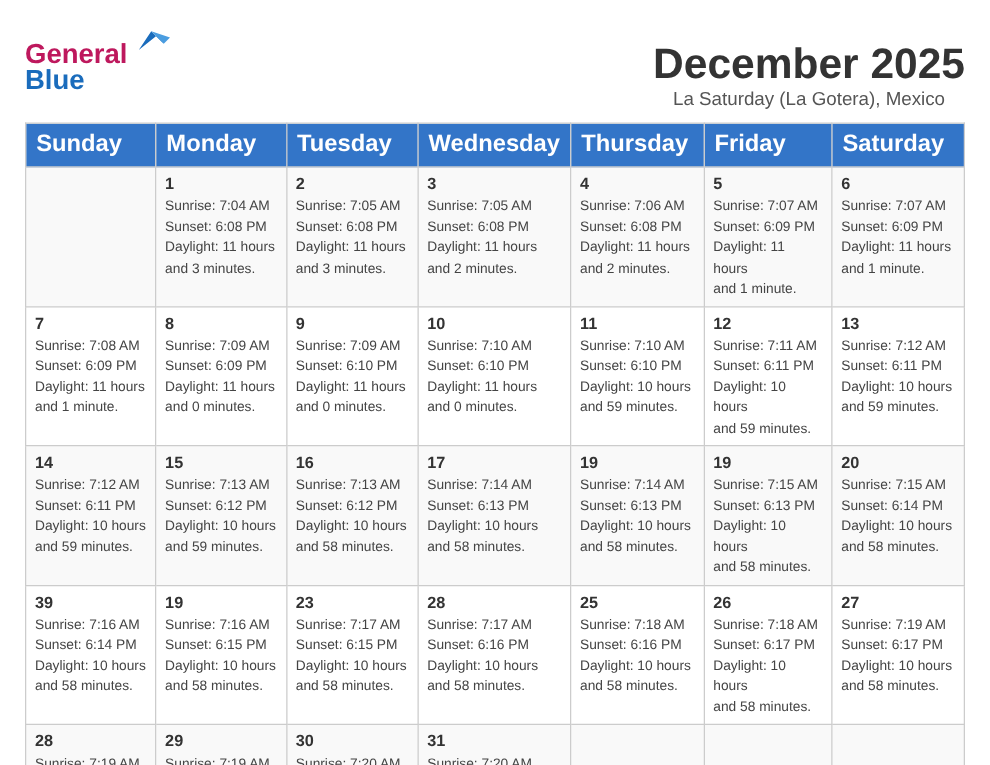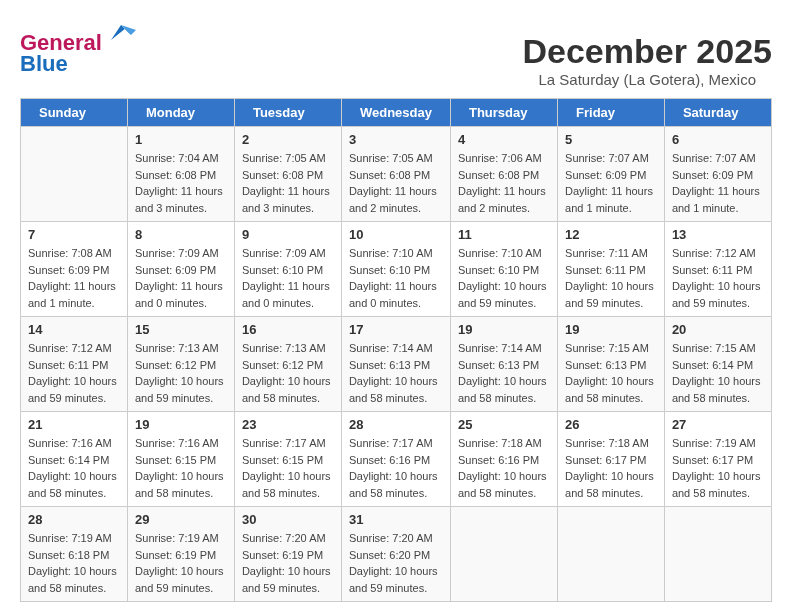--- a/index.html
+++ b/index.html
@@ -47,22 +47,22 @@
       font-size: 15px;
       color: #555;
     }
     table {
       width: 100%;
       border-collapse: collapse;
     }
     thead tr th {
       background-color: #3375c8;
       color: #fff;
-      padding: 6px 18px;
-      font-size: 13px;
+      padding: 6px 8px;
+      font-size: 19px;
       font-weight: bold;
       text-align: left;
       border: 1px solid #ccc;
     }
     tbody tr td {
       border: 1px solid #ccc;
       vertical-align: top;
       padding: 5px 7px;
       font-size: 11px;
       color: #333;
@@ -206,21 +206,21 @@
           <span class="day-num">19</span>
           <div class="day-info">Sunrise: 7:15 AM<br>Sunset: 6:13 PM<br>Daylight: 10 hours<br>and 58 minutes.</div>
         </td>
         <td>
           <span class="day-num">20</span>
           <div class="day-info">Sunrise: 7:15 AM<br>Sunset: 6:14 PM<br>Daylight: 10 hours<br>and 58 minutes.</div>
         </td>
       </tr>
       <tr>
         <td>
-          <span class="day-num">21</span>
+          <span class="day-num">39</span>
           <div class="day-info">Sunrise: 7:16 AM<br>Sunset: 6:14 PM<br>Daylight: 10 hours<br>and 58 minutes.</div>
         </td>
         <td>
           <span class="day-num">19</span>
           <div class="day-info">Sunrise: 7:16 AM<br>Sunset: 6:15 PM<br>Daylight: 10 hours<br>and 58 minutes.</div>
         </td>
         <td>
           <span class="day-num">23</span>
           <div class="day-info">Sunrise: 7:17 AM<br>Sunset: 6:15 PM<br>Daylight: 10 hours<br>and 58 minutes.</div>
         </td>

